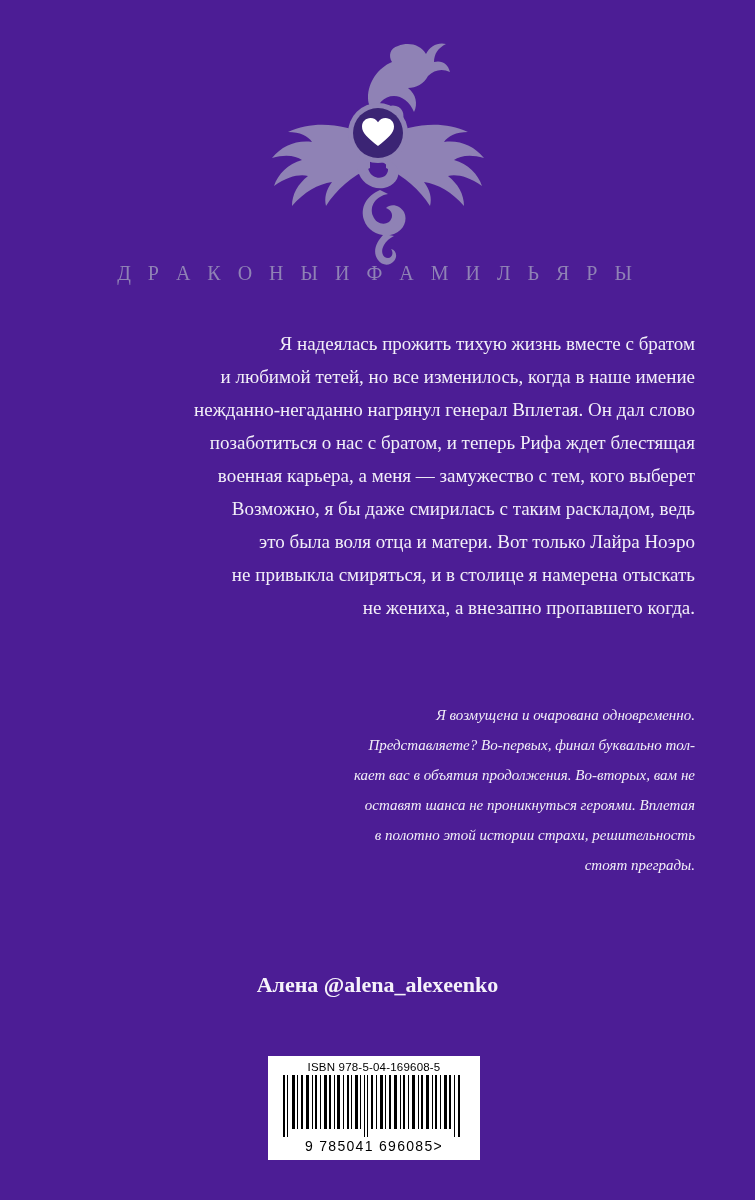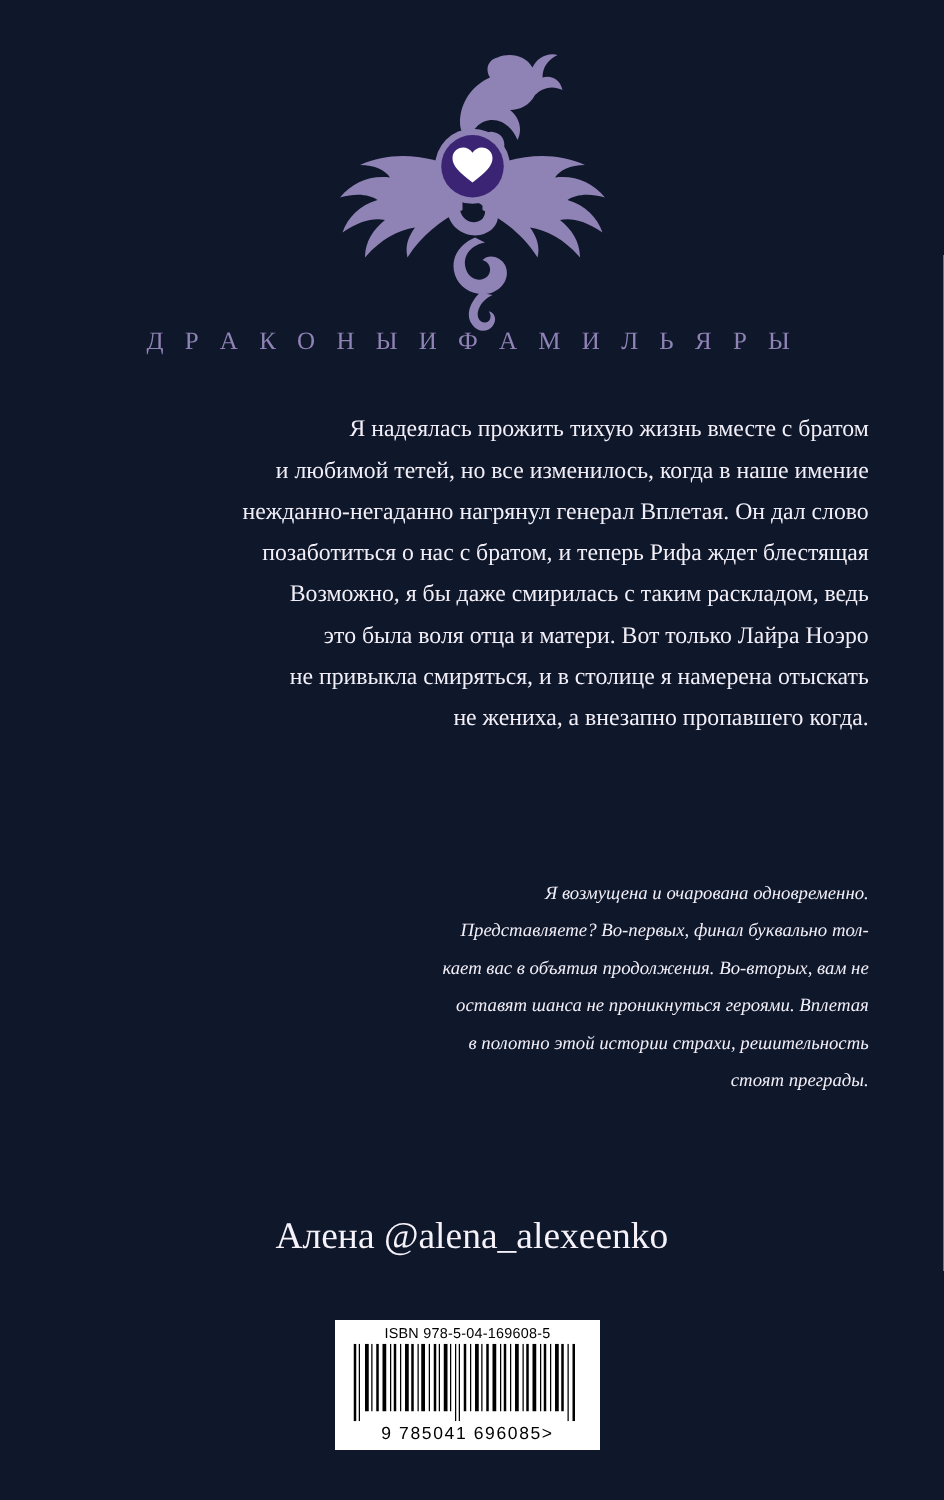--- a/index.html
+++ b/index.html
@@ -7,21 +7,21 @@
     padding: 0;
     background: #ffffff;
   }
   body {
     font-family: "Liberation Serif", serif;
   }
   .page {
     position: relative;
     width: 755px;
     height: 1200px;
-    background: #0f172a;
+    background: #4c1d95;
     overflow: hidden;
     box-sizing: border-box;
   }
   .emblem {
     position: absolute;
     top: 28px;
     left: 0;
     width: 755px;
     height: 240px;
     display: flex;
@@ -75,22 +75,23 @@
   .review p {
     margin: 0;
   }
   .reviewer {
     position: absolute;
     top: 972px;
     left: 60px;
     width: 635px;
     text-align: center;
     color: #f5f2fa;
-    font-size: 30px;
-    font-family: "Liberation Serif", serif;
+    font-size: 22px;
+    font-family: "Liberation Serif", serif;
+    font-weight: bold;
   }
   .isbn-block {
     position: absolute;
     left: 268px;
     top: 1056px;
     width: 212px;
     height: 104px;
     background: #ffffff;
     box-sizing: border-box;
     padding: 5px 6px 3px 6px;
@@ -146,20 +147,21 @@
     </svg>
   </div>
 
   <div class="series-line">Д Р А К О Н Ы   И   Ф А М И Л Ь Я Р Ы</div>
 
   <div class="blurb">
     <p>Я надеялась прожить тихую жизнь вместе с братом</p>
     <p>и любимой тетей, но все изменилось, когда в наше имение</p>
     <p>нежданно-негаданно нагрянул генерал Вплетая. Он дал слово</p>
     <p>позаботиться о нас с братом,  и теперь Рифа ждет блестящая</p>
+    <p>военная карьера,  а меня — замужество с тем, кого выберет</p>
     <p>Возможно, я бы даже смирилась с таким раскладом, ведь</p>
     <p>это была воля отца и матери. Вот только Лайра Ноэро</p>
     <p>не привыкла смиряться, и в столице я намерена отыскать</p>
     <p>не жениха, а внезапно пропавшего когда.</p>
   </div>
 
   <div class="review">
     <p>Я возмущена и очарована одновременно.</p>
     <p>Представляете? Во-первых, финал буквально тол-</p>
     <p>кает вас в объятия продолжения.  Во-вторых, вам не</p>

